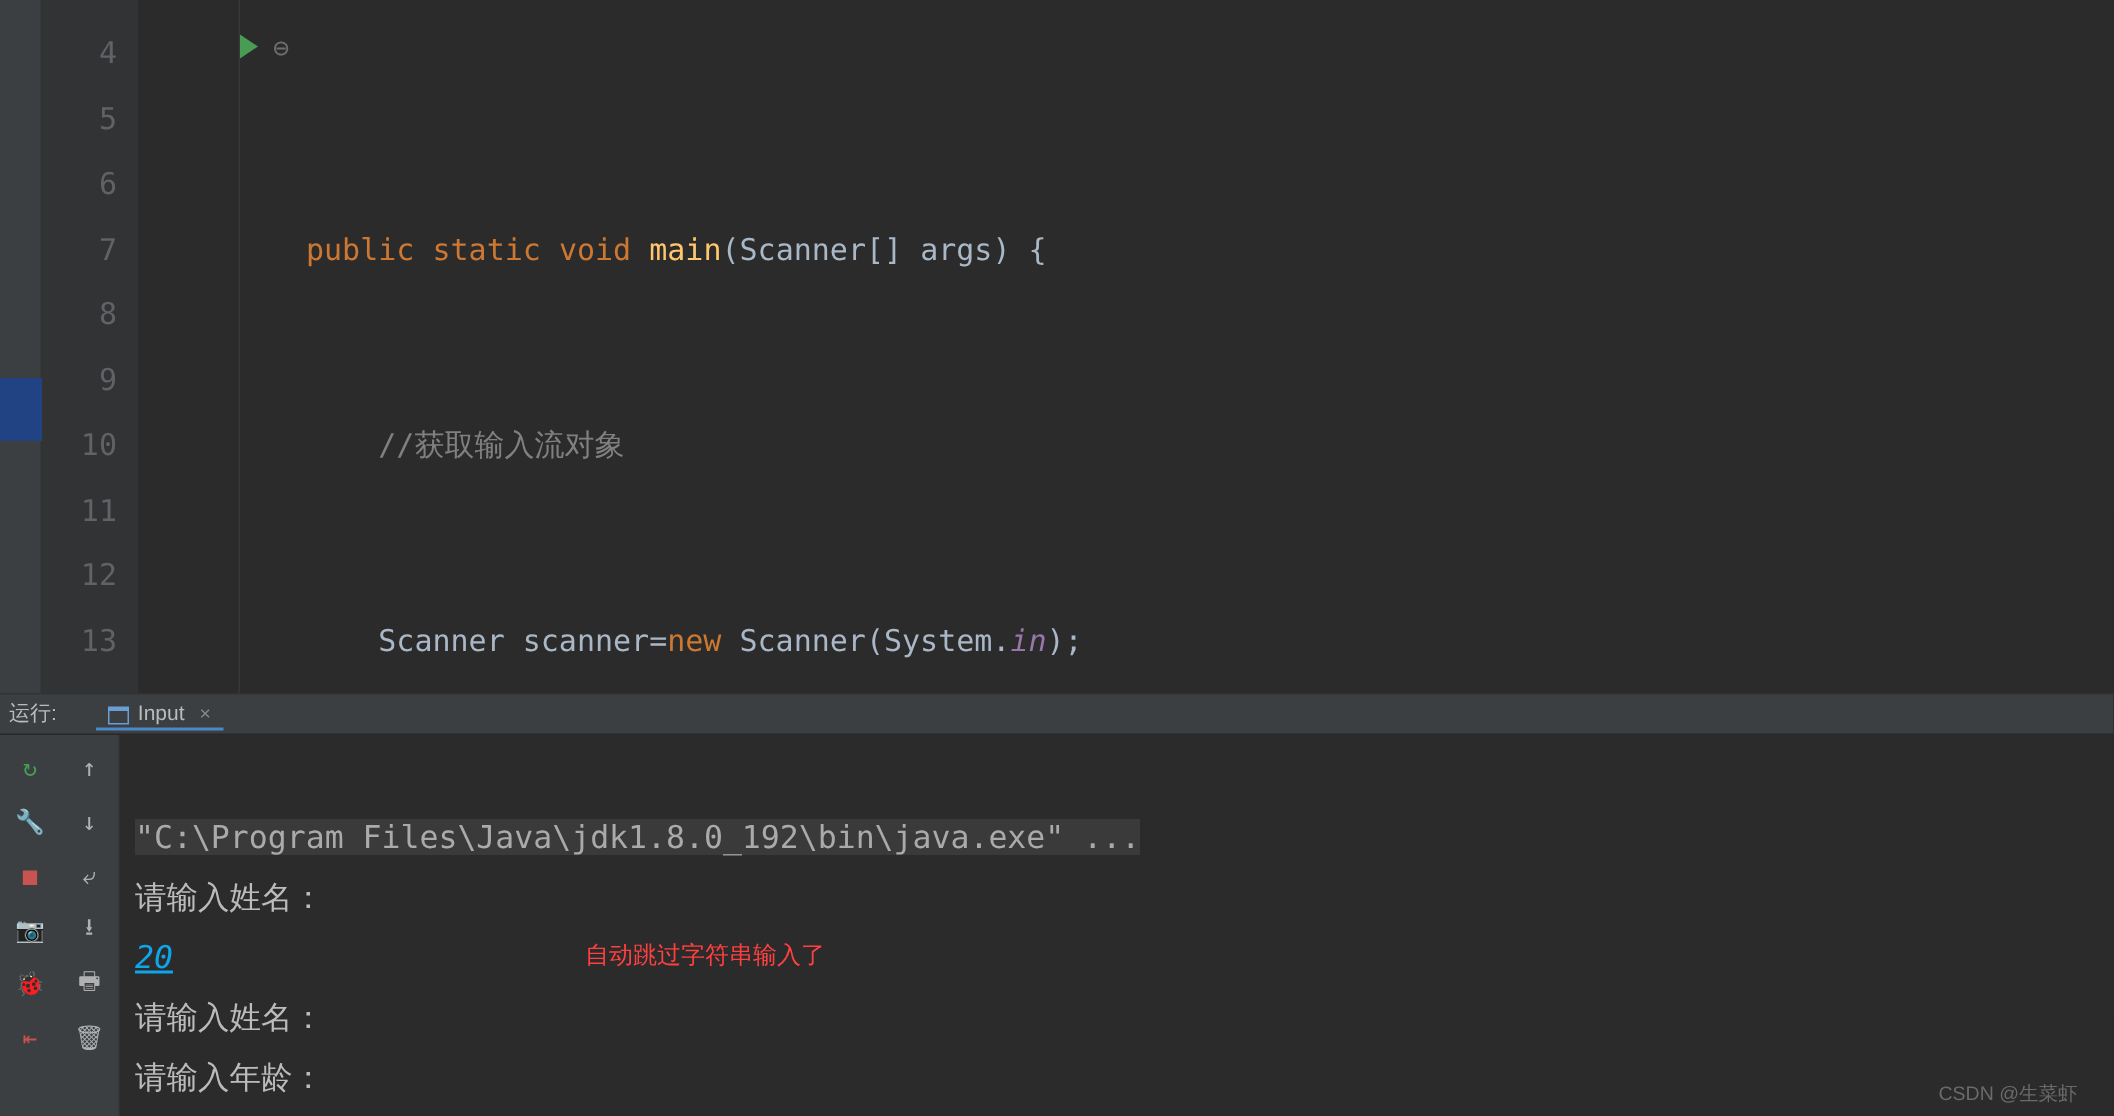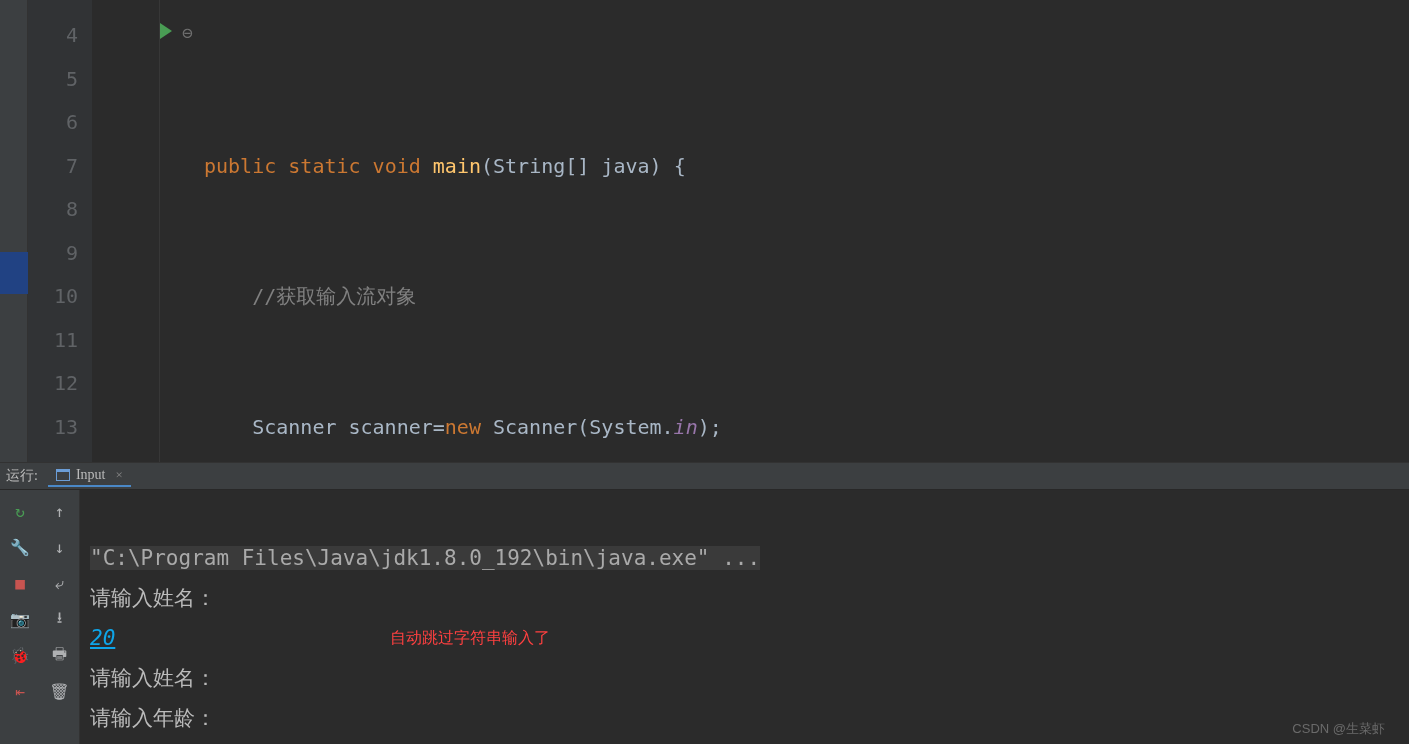--- a/index.html
+++ b/index.html
@@ -95,25 +95,26 @@
   .run-panel-header {
     height: 28px;
     background: #3c3f41;
     border-top: 1px solid #323232;
     border-bottom: 1px solid #282828;
     display: flex;
     align-items: center;
     padding-left: 6px;
     font-size: 14px;
     color: #bbbbbb;
-    font-family: Liberation Serif, serif;
+    font-family: Liberation Sans, sans-serif;
+    gap: 16px;
   }
   .run-tab {
     display: flex;
-    align-items: center;
+    align-items: flex-end;
     gap: 6px;
     padding: 2px 8px;
     margin-left: 10px;
     border-bottom: 2px solid #4a88c7;
   }
   .tab-icon {
     width: 14px; height: 12px;
     border: 1px solid #6b9dd6;
     border-top: 3px solid #6b9dd6;
     position: relative;
@@ -207,21 +208,21 @@
     <div>13</div>
   </div>
   <div class="fold-col">
     <div class="gutter-icons">
       <div class="run-icon"></div>
       <div class="method-icon">⊖</div>
     </div>
   </div>
   <div class="code">
     <div class="hl-line"></div>
-    <div class="code-line"><span class="kw">public</span><span class="pln"> </span><span class="kw">static</span><span class="pln"> </span><span class="kw">void</span><span class="pln"> </span><span class="fn">main</span><span class="pln">(String[] java) {</span></div>
+    <div class="code-line"><span class="kw">public</span><span class="pln"> </span><span class="kw">static</span><span class="pln"> </span><span class="kw">void</span><span class="pln"> </span><span class="fn">main</span><span class="pln">(Scanner[] args) {</span></div>
     <div class="code-line">    <span class="cm">//获取输入流对象</span></div>
     <div class="code-line">    <span class="pln">Scanner scanner=</span><span class="kw">new</span><span class="pln"> Scanner(System.</span><span class="field">in</span><span class="pln">);</span></div>
     <div class="code-line">    <span class="pln">System.</span><span class="field">out</span><span class="pln">.println(</span><span class="str">"请输入年龄："</span><span class="pln">);</span></div>
     
     
     
     
     
   </div>
 </div>

